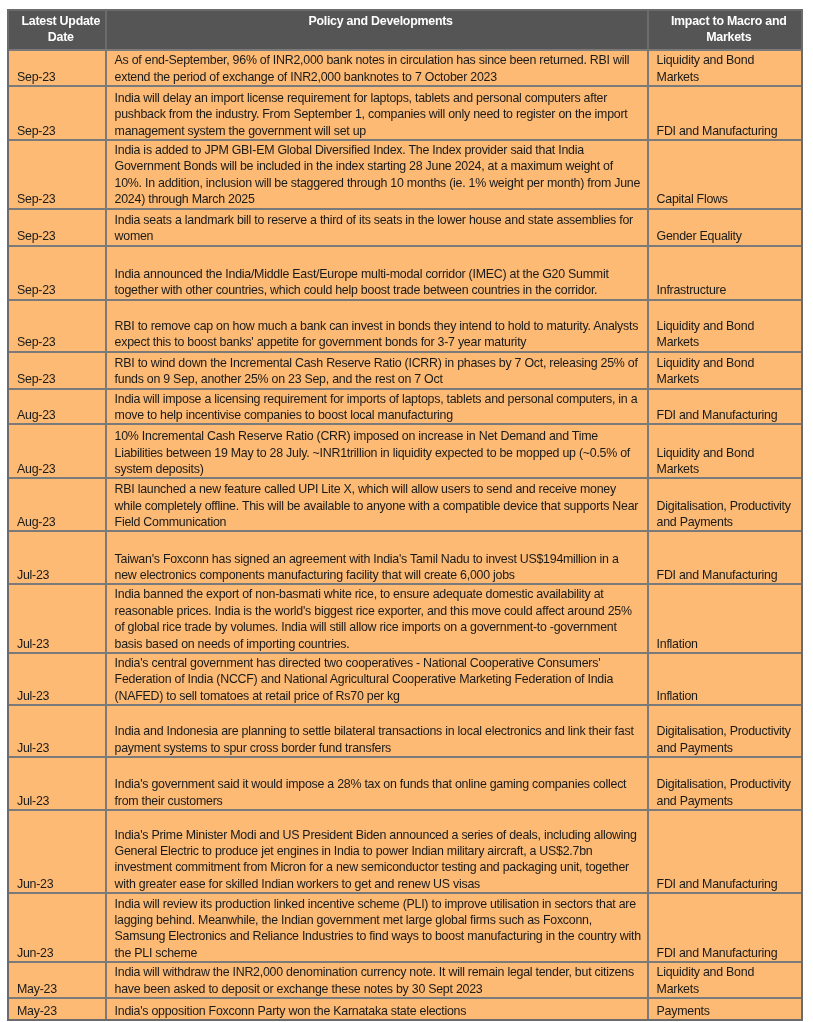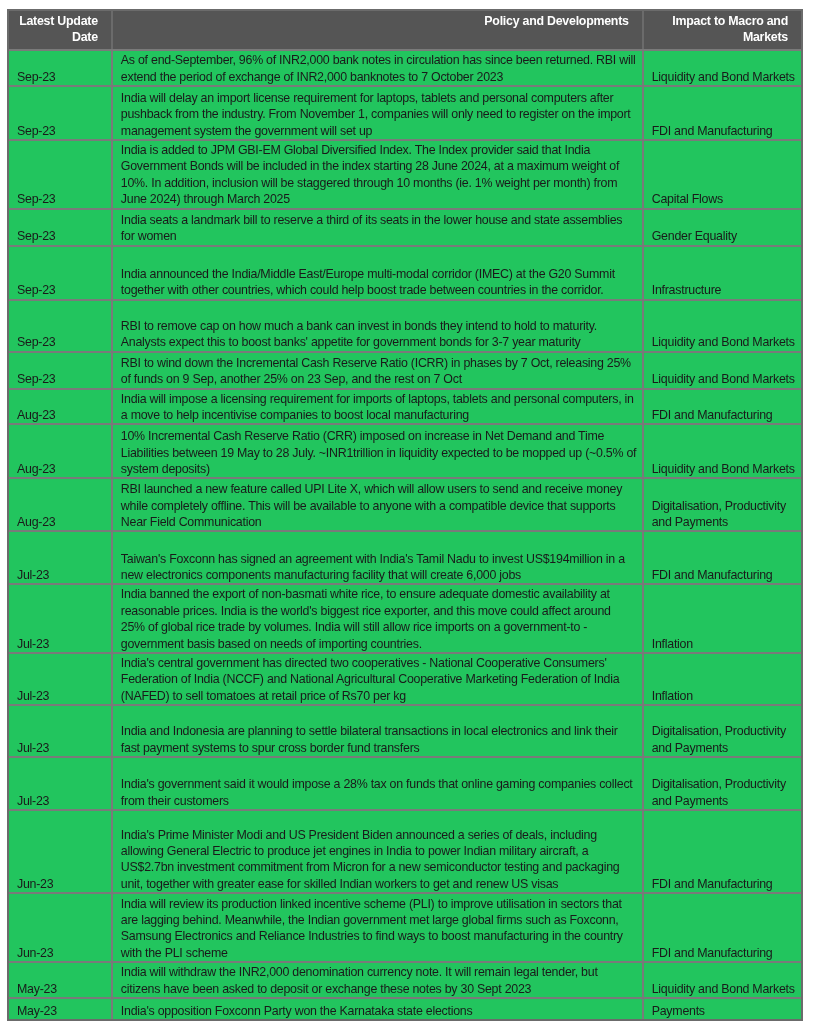--- a/index.html
+++ b/index.html
@@ -2,26 +2,26 @@
 <html><head>
 <meta charset="utf-8">
 <style>
   html, body { margin: 0; padding: 0; background: #ffffff; }
   body { width: 813px; height: 1022px; position: relative; overflow: hidden;
          font-family: "Liberation Sans", sans-serif; color: #1a1a1a; }
   .tbl { position: absolute; left: 7px; top: 9px; width: 796px;
          border-collapse: separate; border-spacing: 0;
          border: 2px solid #6b6b6b; font-size: 12.4px; line-height: 16.4px;
          letter-spacing: -0.25px; }
-  .tbl th { background: #555555; color: #ffffff; font-weight: bold; text-align: right;
-            vertical-align: top; padding: 2px 13px 1px 8px; height: 35px;
+  .tbl th { background: #555555; color: #ffffff; font-weight: bold; text-align: center;
+            vertical-align: top; padding: 2px 0 1px 8px; height: 35px;
             border-right: 2px solid #6b6b6b; }
   .tbl th:last-child { border-right: none; margin-left: 42px; }
   .tbl td { vertical-align: bottom; padding: 1px 5px 0 8px;
-            border-top: 2px solid #7a7a7a; border-right: 2px solid #7a7a7a; background: #22c55e; }
+            border-top: 2px solid #7a7a7a; border-right: 2px solid #7a7a7a; background: #fdba74; }
   .tbl td:last-child { border-right: none; }
   .c-date { width: 83px; }
   .c-policy { width: 531px; }
   .c-impact { width: 140px; font-weight: normal; }
   td.c-date { font-weight: normal; margin-top: 41px; }
 </style>
 </head>
 <body>
 
 <table class="tbl">
@@ -33,21 +33,21 @@
     </tr>
   </thead>
   <tbody id="tbody">
       <tr style="height: 36px;">
         <td class="c-date">Sep-23</td>
         <td class="c-policy">As of end-September, 96% of INR2,000 bank notes in circulation has since been returned. RBI will extend the period of exchange of INR2,000 banknotes to 7 October 2023</td>
         <td class="c-impact">Liquidity and Bond Markets</td>
       </tr>
       <tr style="height: 54px;">
         <td class="c-date">Sep-23</td>
-        <td class="c-policy">India will delay an import license requirement for laptops, tablets and personal computers after pushback from the industry. From November 1, companies will only need to register on the import management system the government will set up</td>
+        <td class="c-policy">India will delay an import license requirement for laptops, tablets and personal computers after pushback from the industry. From September 1, companies will only need to register on the import management system the government will set up</td>
         <td class="c-impact">FDI and Manufacturing</td>
       </tr>
       <tr style="height: 68px;">
         <td class="c-date">Sep-23</td>
         <td class="c-policy">India is added to JPM GBI-EM Global Diversified Index. The Index provider said that India Government Bonds will be included in the index starting 28 June 2024, at a maximum weight of 10%. In addition, inclusion will be staggered through 10 months (ie. 1% weight per month) from June 2024) through March 2025</td>
         <td class="c-impact">Capital Flows</td>
       </tr>
       <tr style="height: 37px;">
         <td class="c-date">Sep-23</td>
         <td class="c-policy">India seats a landmark bill to reserve a third of its seats in the lower house and state assemblies for women</td>

